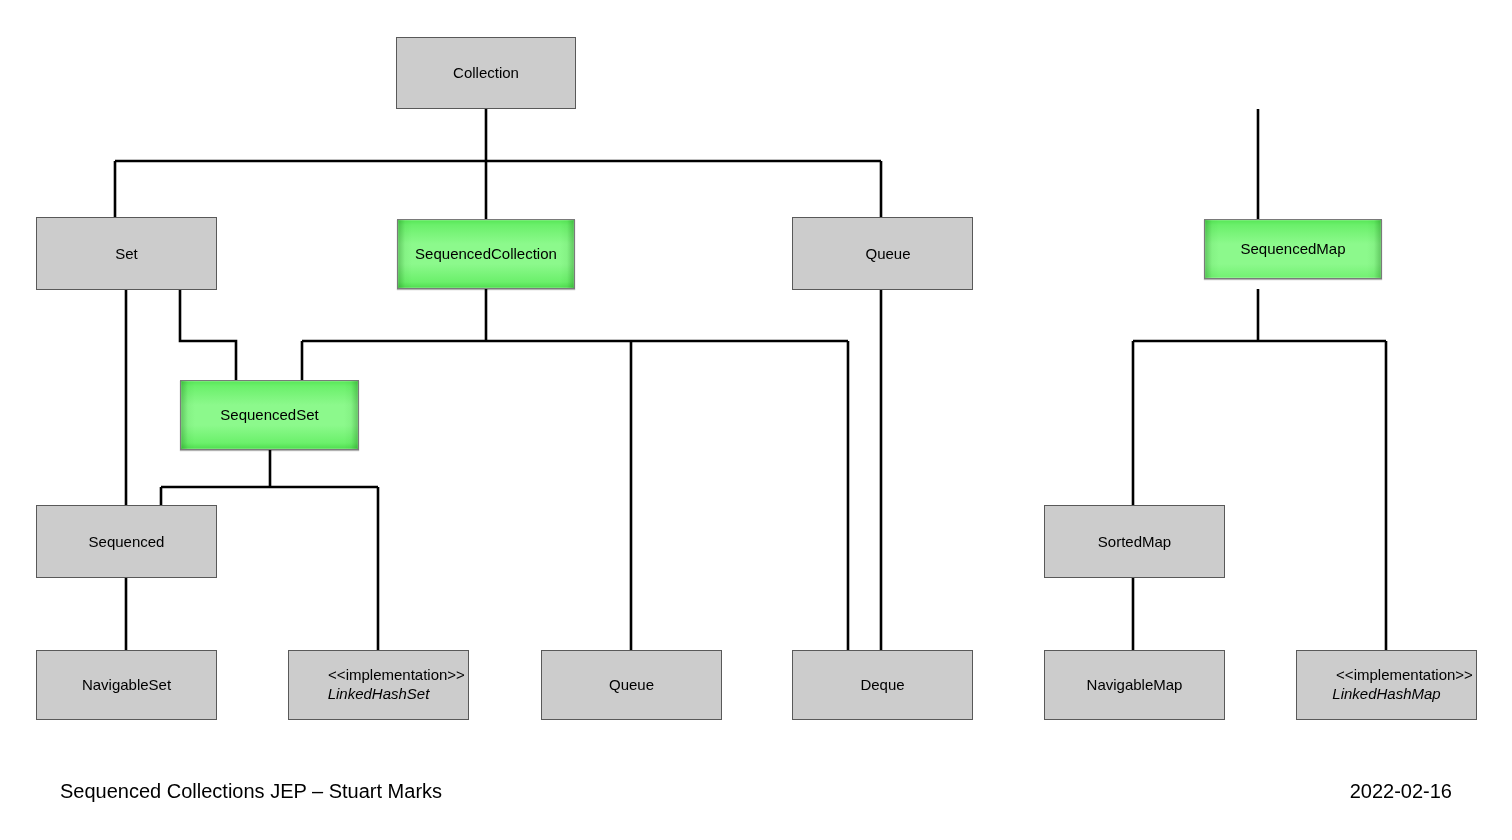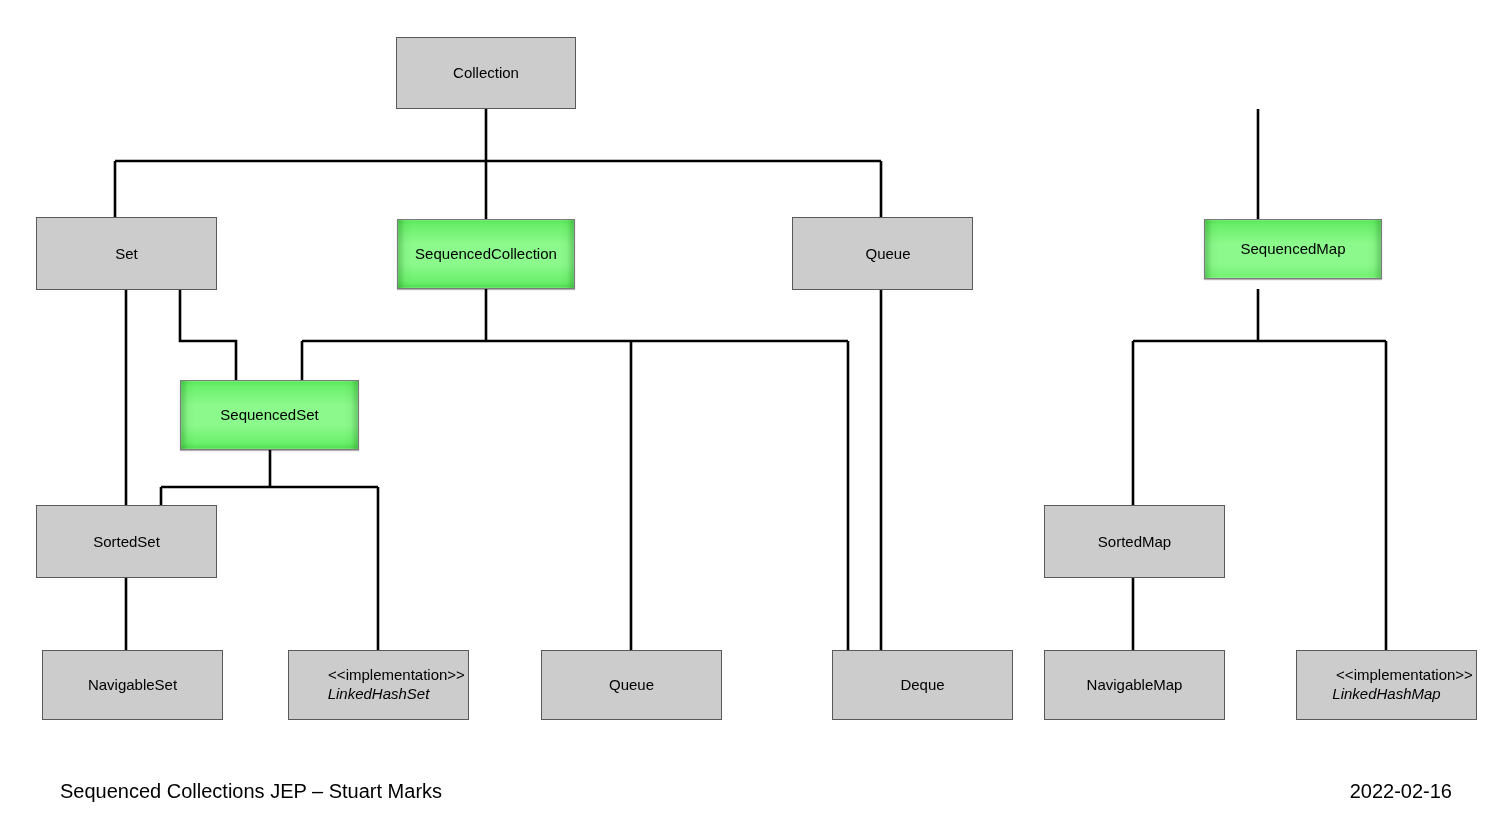--- a/index.html
+++ b/index.html
@@ -151,36 +151,36 @@
       <div class="node iface" style="left: 792px; top: 217px; width: 181px; height: 73px; padding-left: 11px;">
         <div class="node-label">Queue</div>
       </div>
       <div class="node highlight" style="left: 1204px; top: 219px; width: 178px; height: 60px; justify-content: center;">
         <div class="node-label">SequencedMap</div>
       </div>
       <div class="node highlight" style="left: 180px; top: 380px; width: 179px; height: 70px;">
         <div class="node-label">SequencedSet</div>
       </div>
       <div class="node iface" style="left: 36px; top: 505px; width: 181px; height: 73px;">
-        <div class="node-label">SortedSet</div>
+        <div class="node-label">Sequenced</div>
       </div>
       <div class="node iface" style="left: 1044px; top: 505px; width: 181px; height: 73px;">
         <div class="node-label">SortedMap</div>
       </div>
-      <div class="node iface" style="left: 36px; top: 650px; width: 181px; height: 70px; margin-left: 6px;">
+      <div class="node iface" style="left: 36px; top: 650px; width: 181px; height: 70px;">
         <div class="node-label">NavigableSet</div>
       </div>
       <div class="node iface" style="left: 288px; top: 650px; width: 181px; height: 70px;">
         <div class="node-stereotype">&lt;&lt;implementation&gt;&gt;</div>
         <div class="node-impl-name">LinkedHashSet</div>
       </div>
       <div class="node iface" style="left: 541px; top: 650px; width: 181px; height: 70px;">
         <div class="node-label">Queue</div>
       </div>
-      <div class="node iface" style="left: 792px; top: 650px; width: 181px; height: 70px; margin-left: 40px;">
+      <div class="node iface" style="left: 792px; top: 650px; width: 181px; height: 70px;">
         <div class="node-label">Deque</div>
       </div>
       <div class="node iface" style="left: 1044px; top: 650px; width: 181px; height: 70px;">
         <div class="node-label">NavigableMap</div>
       </div>
       <div class="node iface" style="left: 1296px; top: 650px; width: 181px; height: 70px;">
         <div class="node-stereotype">&lt;&lt;implementation&gt;&gt;</div>
         <div class="node-impl-name">LinkedHashMap</div>
       </div>
     </div>

